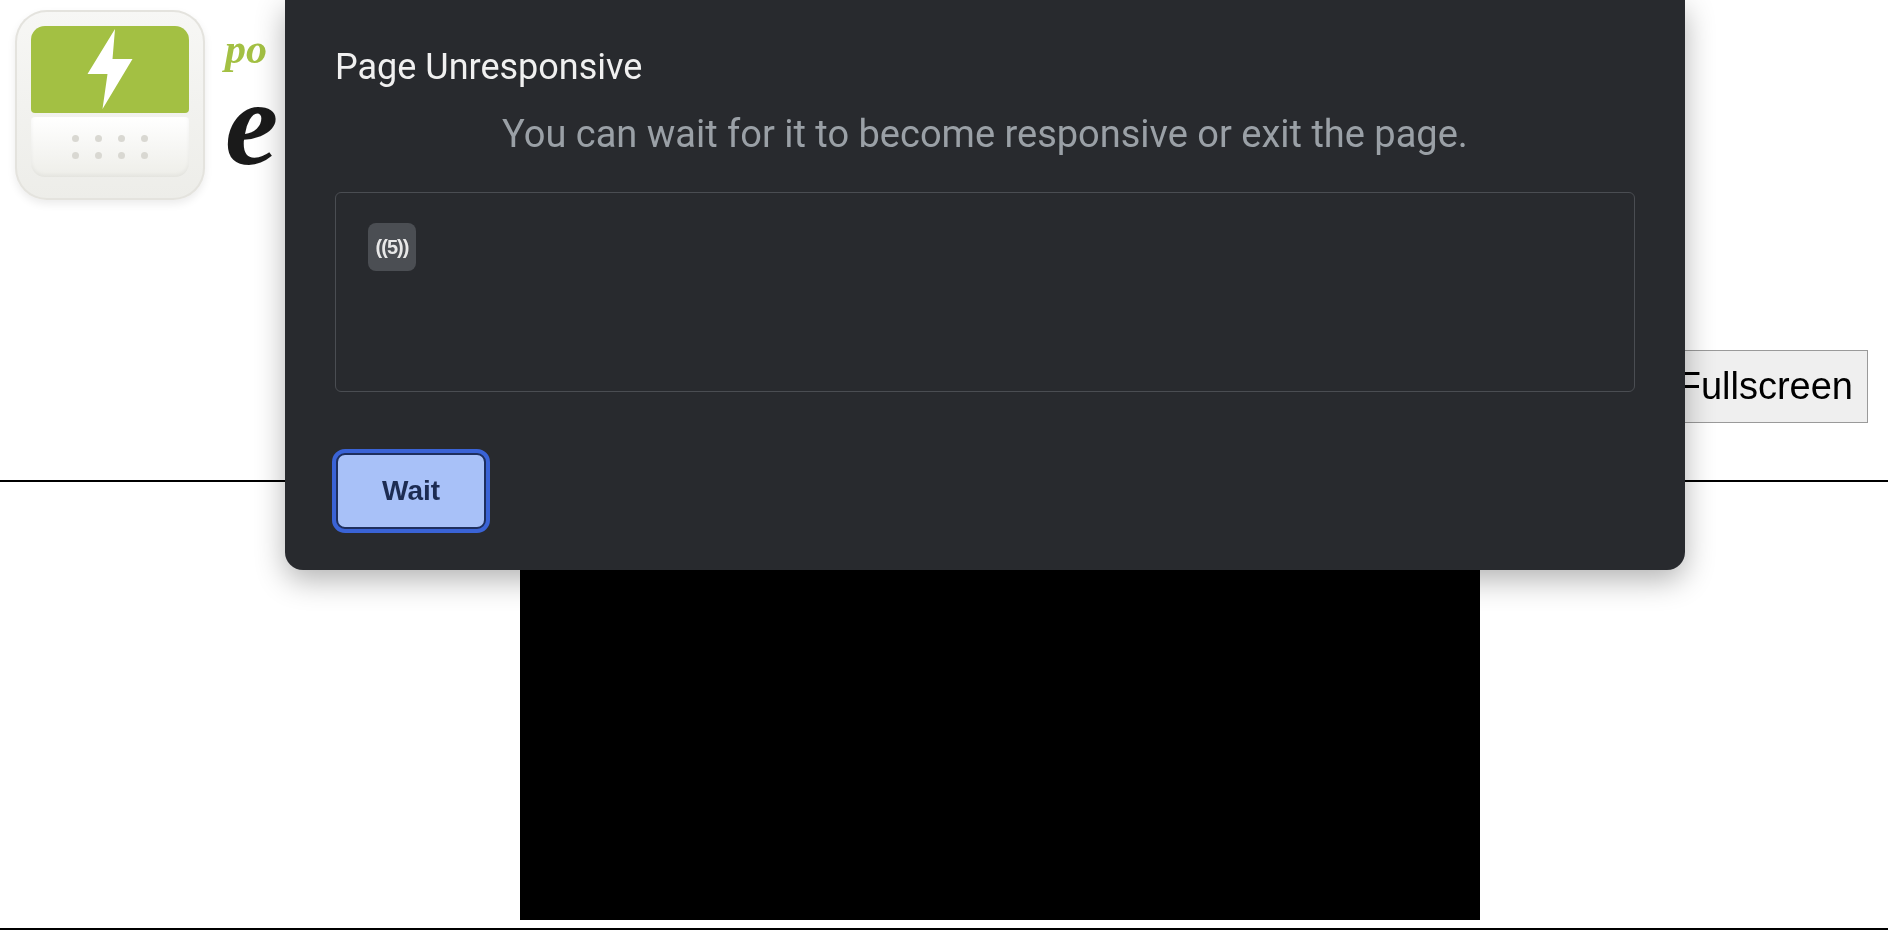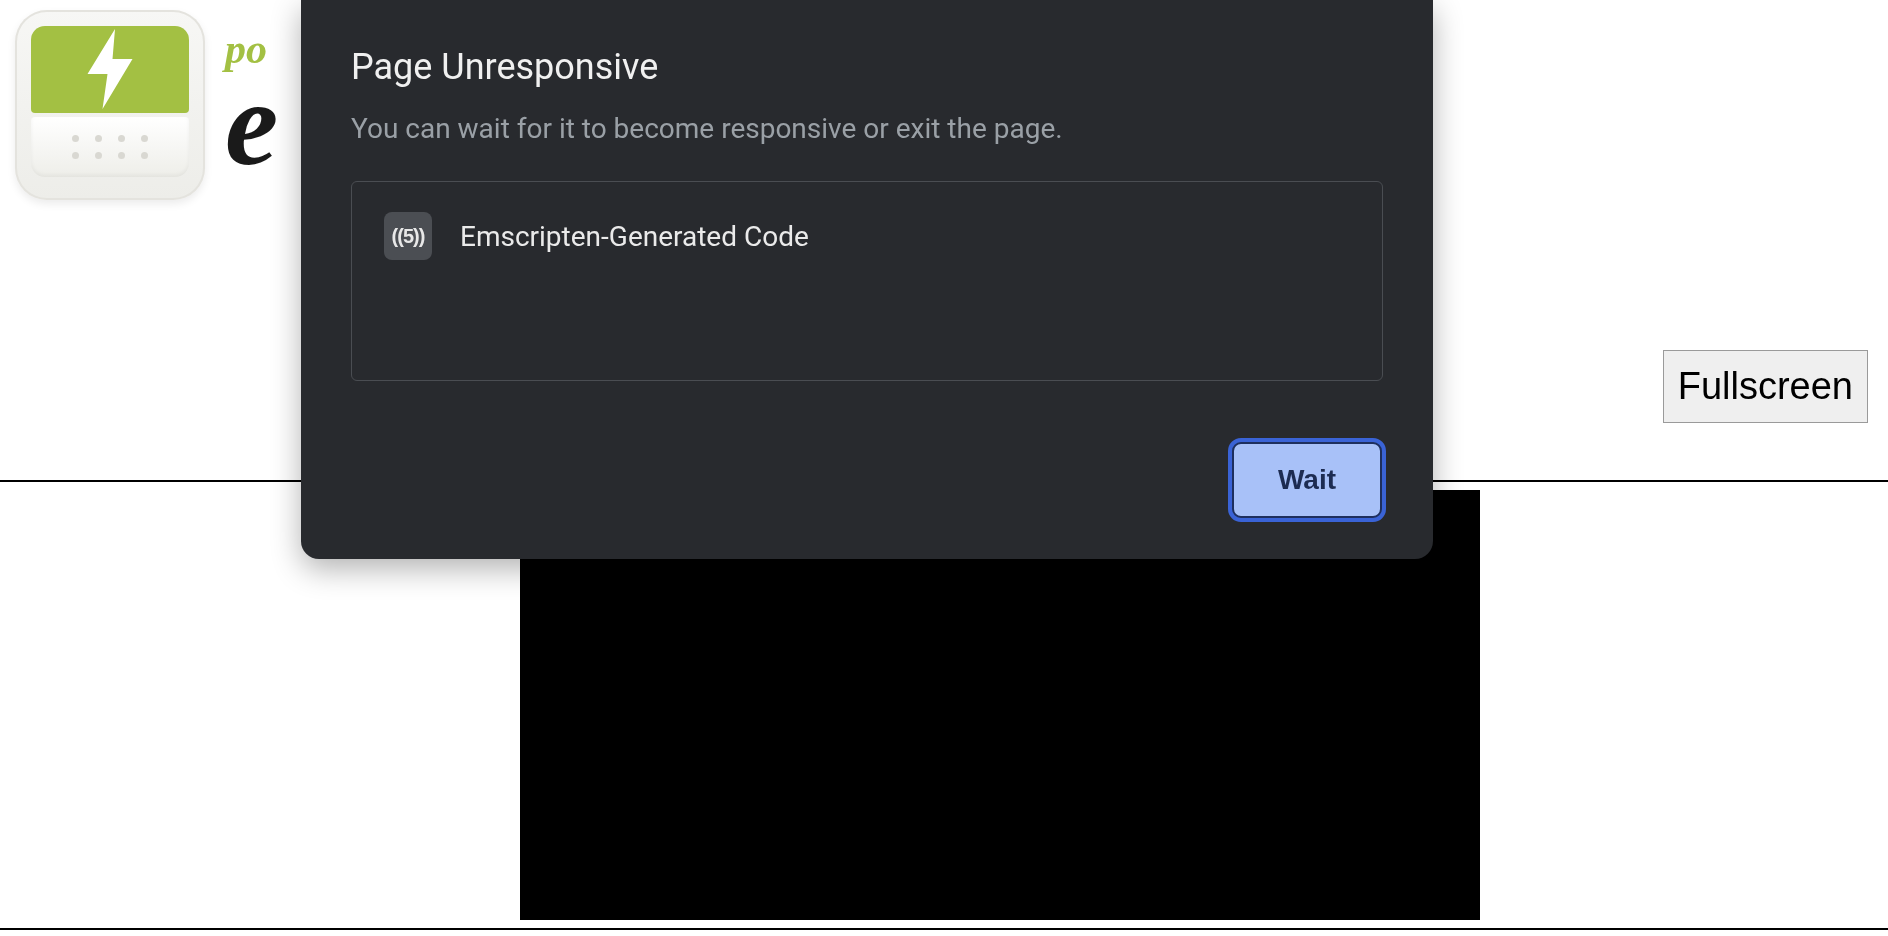--- a/index.html
+++ b/index.html
@@ -107,38 +107,38 @@
     position:absolute;
     bottom:6px;
     left:0; right:0; height:2px; background:#000;
   }
 
   
   .dialog {
     position:absolute;
     top:0;
     left:285px;
-    width:1132px;
+    width:1400px;
     background:#282a2e;
     border-radius:0 0 18px 18px;
     padding: 46px 50px 40px 50px;
     color:#e8e8e8;
     box-shadow: 0 10px 30px rgba(0,0,0,.3);
-    margin-left: 16px;
   }
   .dialog-title {
     font-size:36px;
     font-weight:400;
     color:#f0f0f0;
     margin-bottom:24px;
   }
   .dialog-sub {
-    font-size:28px;
+    font-size:38px;
     color:#9aa0a6;
     margin-bottom:36px;
+    text-align:center;
   }
   .process-box {
     border:1px solid #4a4d52;
     border-radius:6px;
     padding:30px 32px 120px 32px;
     display:flex;
     align-items:center;
     gap:28px;
   }
   .favicon {
@@ -153,21 +153,21 @@
   }
   .favicon-inner {
     letter-spacing:-1px;
   }
   .process-name {
     font-size:28px;
     color:#eaeaea;
   }
   .dialog-buttons {
     display:flex;
-    justify-content:flex-end;
+    justify-content:flex-start;
     gap:32px;
     margin-top:60px;
   }
   .btn {
     font-size:28px;
     padding:20px 44px;
     border-radius:10px;
     cursor:pointer;
     border:1px solid transparent;
   }
@@ -224,21 +224,20 @@
 <div class="hr2"></div>
 
 <div class="dialog">
   <div class="dialog-title">Page Unresponsive</div>
   <div class="dialog-sub">You can wait for it to become responsive or exit the page.</div>
 
   <div class="process-box">
     <div class="favicon">
       <span class="favicon-inner">((5))</span>
     </div>
-    <div class="process-name">Emscripten-Generated Code</div>
   </div>
 
   <div class="dialog-buttons">
     <button class="btn btn-wait">
       <span>Wait</span>
     </button>
   </div>
 </div>
 
 </body></html>

